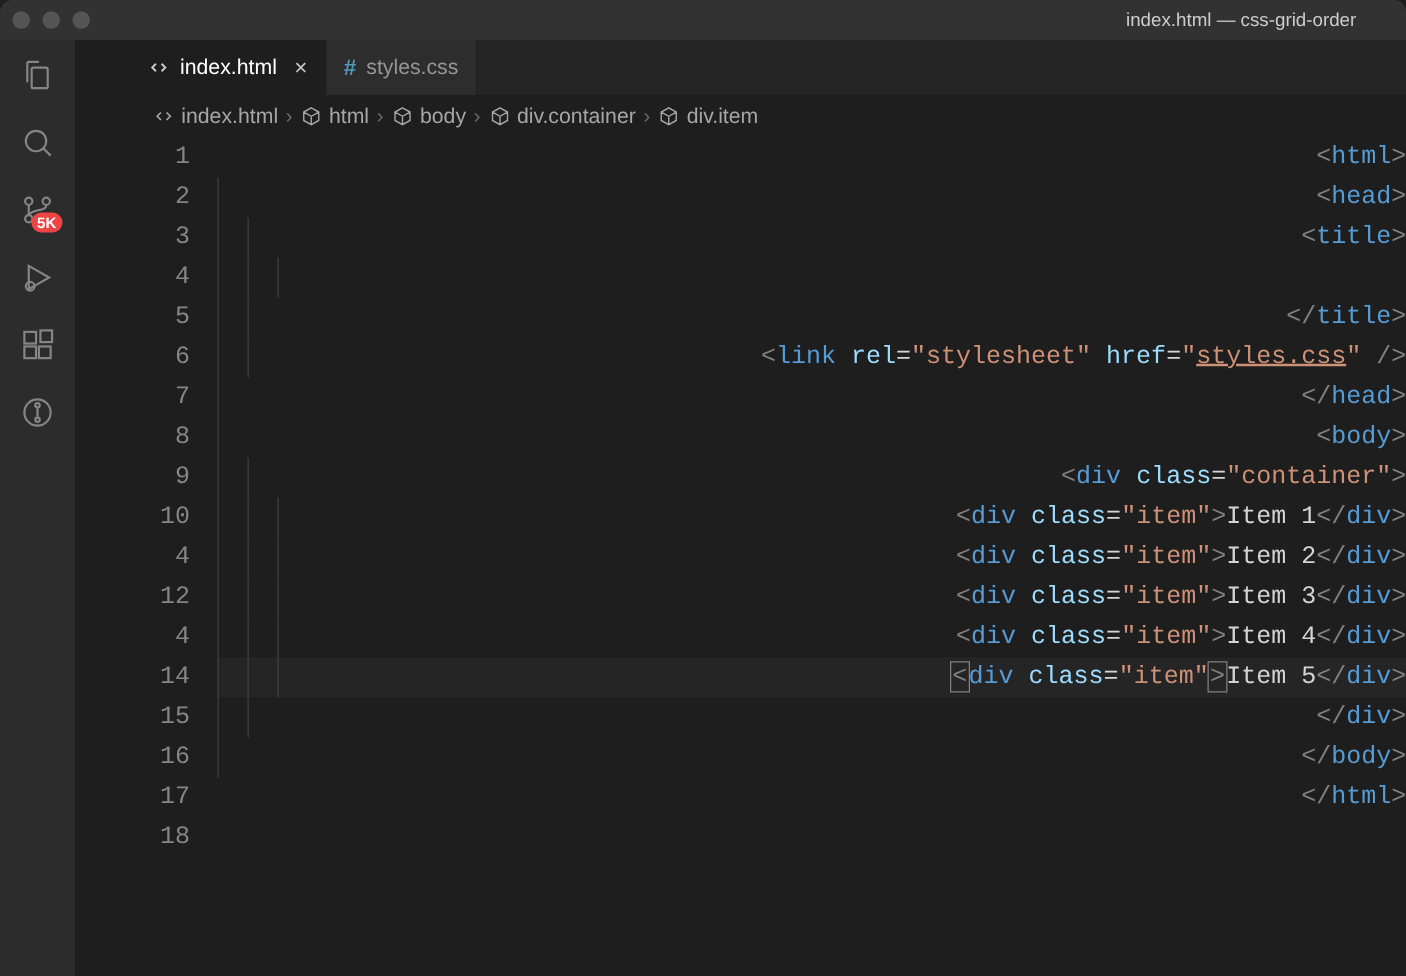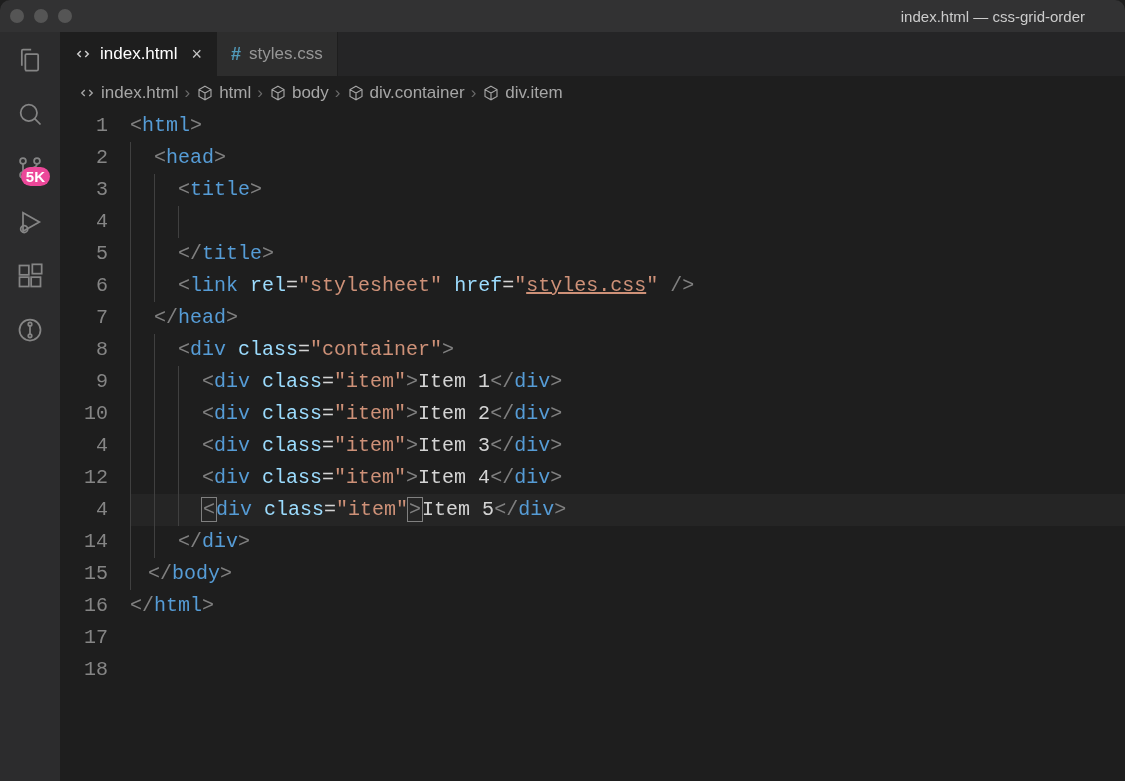--- a/index.html
+++ b/index.html
@@ -50,28 +50,28 @@
       width: 32px; height: 32px;
       display: flex; align-items: center; justify-content: center;
       color: #858585;
       cursor: pointer;
       position: relative;
     }
     .activity-icon svg { width: 28px; height: 28px; }
     .badge {
       position: absolute;
       bottom: -2px; right: -4px;
-      background: #ec4899;
+      background: #ef4444;
       color: #fff;
-      font-size: 15px;
+      font-size: 12px;
       font-weight: 600;
       padding: 1px 5px;
       border-radius: 10px;
     }
-    .editor-area { flex: 1; display: flex; flex-direction: column; background: #1e1e1e; }
+    .editor-area { flex: 1; display: flex; flex-direction: column; background: #1e1e1e; margin-left: 44px; }
     .tabbar {
       height: 44px;
       background: #252526;
       display: flex;
     }
     .tab {
       height: 100%;
       padding: 0 14px;
       display: flex;
       align-items: center;
@@ -99,21 +99,21 @@
     .breadcrumbs svg { width: 18px; height: 18px; flex-shrink: 0; }
     .code-area { flex: 1; display: flex; font-family: Menlo, Monaco, "Courier New", monospace; font-size: 20px; line-height: 32px; position: relative;}
     .gutter {
       width: 70px;
       text-align: right;
       padding-right: 22px;
       color: #858585;
       user-select: none;
     }
     .gutter div { height: 32px; }
-    .code-lines { flex: 1; position: relative;}
+    .code-lines { flex: 1; position: relative; text-align: right;}
     .code-line { height: 32px; white-space: pre; position: relative;}
     .code-line.highlight { background: rgba(255,255,255,0.035); }
     .indent-guide {
       position: absolute; top:0; bottom:0; width:1px; background:#404040;
     }
     .c-tag { color: #569cd6; }
     .c-brkt { color: #808080; }
     .c-attr { color: #9cdcfe; }
     .c-str { color: #ce9178; }
     .c-text { color: #d4d4d4; }
@@ -251,20 +251,21 @@
             <div>18</div>
           </div>
         <div class="code-lines" id="codelines">
             <div class="code-line"><span style="padding-left: 0px;"><span class="c-brkt">&lt;</span><span class="c-tag">html</span><span class="c-brkt">&gt;</span></span></div>
             <div class="code-line"><span class="indent-guide" style="left: 0px;"></span><span style="padding-left: 24px;"><span class="c-brkt">&lt;</span><span class="c-tag">head</span><span class="c-brkt">&gt;</span></span></div>
             <div class="code-line"><span class="indent-guide" style="left: 0px;"></span><span class="indent-guide" style="left: 24px;"></span><span style="padding-left: 48px;"><span class="c-brkt">&lt;</span><span class="c-tag">title</span><span class="c-brkt">&gt;</span></span></div>
             <div class="code-line"><span class="indent-guide" style="left: 0px;"></span><span class="indent-guide" style="left: 24px;"></span><span class="indent-guide" style="left: 48px;"></span></div>
             <div class="code-line"><span class="indent-guide" style="left: 0px;"></span><span class="indent-guide" style="left: 24px;"></span><span style="padding-left: 48px;"><span class="c-brkt">&lt;/</span><span class="c-tag">title</span><span class="c-brkt">&gt;</span></span></div>
             <div class="code-line"><span class="indent-guide" style="left: 0px;"></span><span class="indent-guide" style="left: 24px;"></span><span style="padding-left: 48px;"><span class="c-brkt">&lt;</span><span class="c-tag">link</span><span class="c-text"> </span><span class="c-attr">rel</span><span class="c-text">=</span><span class="c-str">"stylesheet"</span><span class="c-text"> </span><span class="c-attr">href</span><span class="c-text">=</span><span class="c-str">"</span><span class="c-link">styles.css</span><span class="c-str">"</span><span class="c-brkt"> /&gt;</span></span></div>
             <div class="code-line"><span class="indent-guide" style="left: 0px;"></span><span style="padding-left: 24px;"><span class="c-brkt">&lt;/</span><span class="c-tag">head</span><span class="c-brkt">&gt;</span></span></div>
+            <div class="code-line"><span class="indent-guide" style="left: 0px;"></span><span style="padding-left: 24px;"><span class="c-brkt">&lt;</span><span class="c-tag">body</span><span class="c-brkt">&gt;</span></span></div>
             <div class="code-line"><span class="indent-guide" style="left: 0px;"></span><span class="indent-guide" style="left: 24px;"></span><span style="padding-left: 48px;"><span class="c-brkt">&lt;</span><span class="c-tag">div</span><span class="c-text"> </span><span class="c-attr">class</span><span class="c-text">=</span><span class="c-str">"container"</span><span class="c-brkt">&gt;</span></span></div>
             <div class="code-line"><span class="indent-guide" style="left: 0px;"></span><span class="indent-guide" style="left: 24px;"></span><span class="indent-guide" style="left: 48px;"></span><span style="padding-left: 72px;"><span class="c-brkt">&lt;</span><span class="c-tag">div</span><span class="c-text"> </span><span class="c-attr">class</span><span class="c-text">=</span><span class="c-str">"item"</span><span class="c-brkt">&gt;</span><span class="c-text">Item 1</span><span class="c-brkt">&lt;/</span><span class="c-tag">div</span><span class="c-brkt">&gt;</span></span></div>
             <div class="code-line"><span class="indent-guide" style="left: 0px;"></span><span class="indent-guide" style="left: 24px;"></span><span class="indent-guide" style="left: 48px;"></span><span style="padding-left: 72px;"><span class="c-brkt">&lt;</span><span class="c-tag">div</span><span class="c-text"> </span><span class="c-attr">class</span><span class="c-text">=</span><span class="c-str">"item"</span><span class="c-brkt">&gt;</span><span class="c-text">Item 2</span><span class="c-brkt">&lt;/</span><span class="c-tag">div</span><span class="c-brkt">&gt;</span></span></div>
             <div class="code-line"><span class="indent-guide" style="left: 0px;"></span><span class="indent-guide" style="left: 24px;"></span><span class="indent-guide" style="left: 48px;"></span><span style="padding-left: 72px;"><span class="c-brkt">&lt;</span><span class="c-tag">div</span><span class="c-text"> </span><span class="c-attr">class</span><span class="c-text">=</span><span class="c-str">"item"</span><span class="c-brkt">&gt;</span><span class="c-text">Item 3</span><span class="c-brkt">&lt;/</span><span class="c-tag">div</span><span class="c-brkt">&gt;</span></span></div>
             <div class="code-line"><span class="indent-guide" style="left: 0px;"></span><span class="indent-guide" style="left: 24px;"></span><span class="indent-guide" style="left: 48px;"></span><span style="padding-left: 72px;"><span class="c-brkt">&lt;</span><span class="c-tag">div</span><span class="c-text"> </span><span class="c-attr">class</span><span class="c-text">=</span><span class="c-str">"item"</span><span class="c-brkt">&gt;</span><span class="c-text">Item 4</span><span class="c-brkt">&lt;/</span><span class="c-tag">div</span><span class="c-brkt">&gt;</span></span></div>
             <div class="code-line highlight"><span class="indent-guide" style="left: 0px;"></span><span class="indent-guide" style="left: 24px;"></span><span class="indent-guide" style="left: 48px;"></span><span style="padding-left: 72px;"><span class="c-brkt bracket-box">&lt;</span><span class="c-tag">div</span><span class="c-text"> </span><span class="c-attr">class</span><span class="c-text">=</span><span class="c-str">"item"</span><span class="c-brkt bracket-box">&gt;</span><span class="c-text">Item 5</span><span class="c-brkt">&lt;/</span><span class="c-tag">div</span><span class="c-brkt">&gt;</span></span></div>
             <div class="code-line"><span class="indent-guide" style="left: 0px;"></span><span class="indent-guide" style="left: 24px;"></span><span style="padding-left: 48px;"><span class="c-brkt">&lt;/</span><span class="c-tag">div</span><span class="c-brkt">&gt;</span></span></div>
             <div class="code-line"><span class="indent-guide" style="left: 0px;"></span><span style="padding-left: 18px;"><span class="c-brkt">&lt;/</span><span class="c-tag">body</span><span class="c-brkt">&gt;</span></span></div>
             <div class="code-line"><span style="padding-left: 0px;"><span class="c-brkt">&lt;/</span><span class="c-tag">html</span><span class="c-brkt">&gt;</span></span></div>
             <div class="code-line"><span style="padding-left: 0px;"></span></div>

